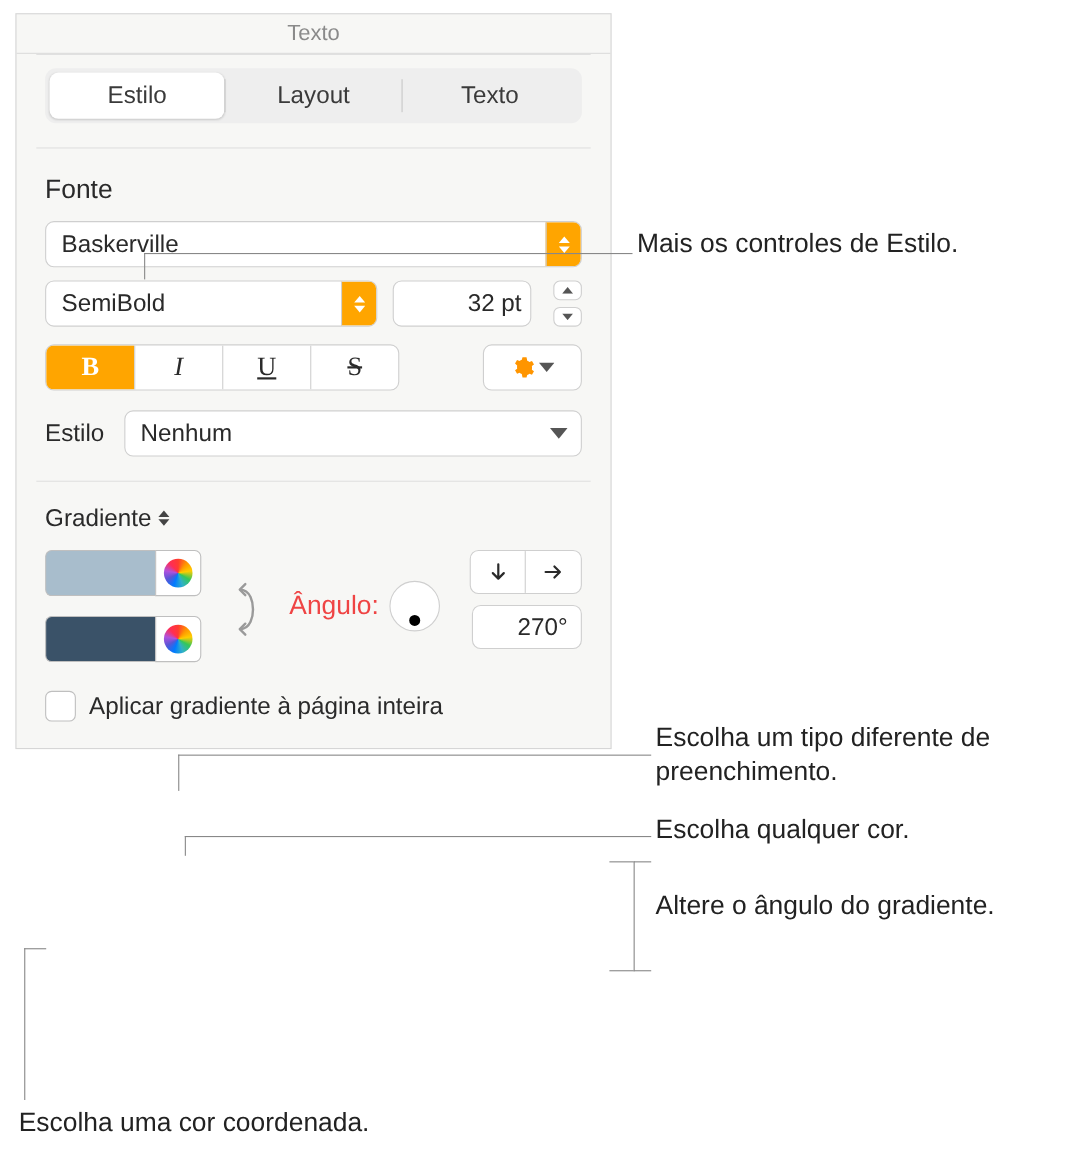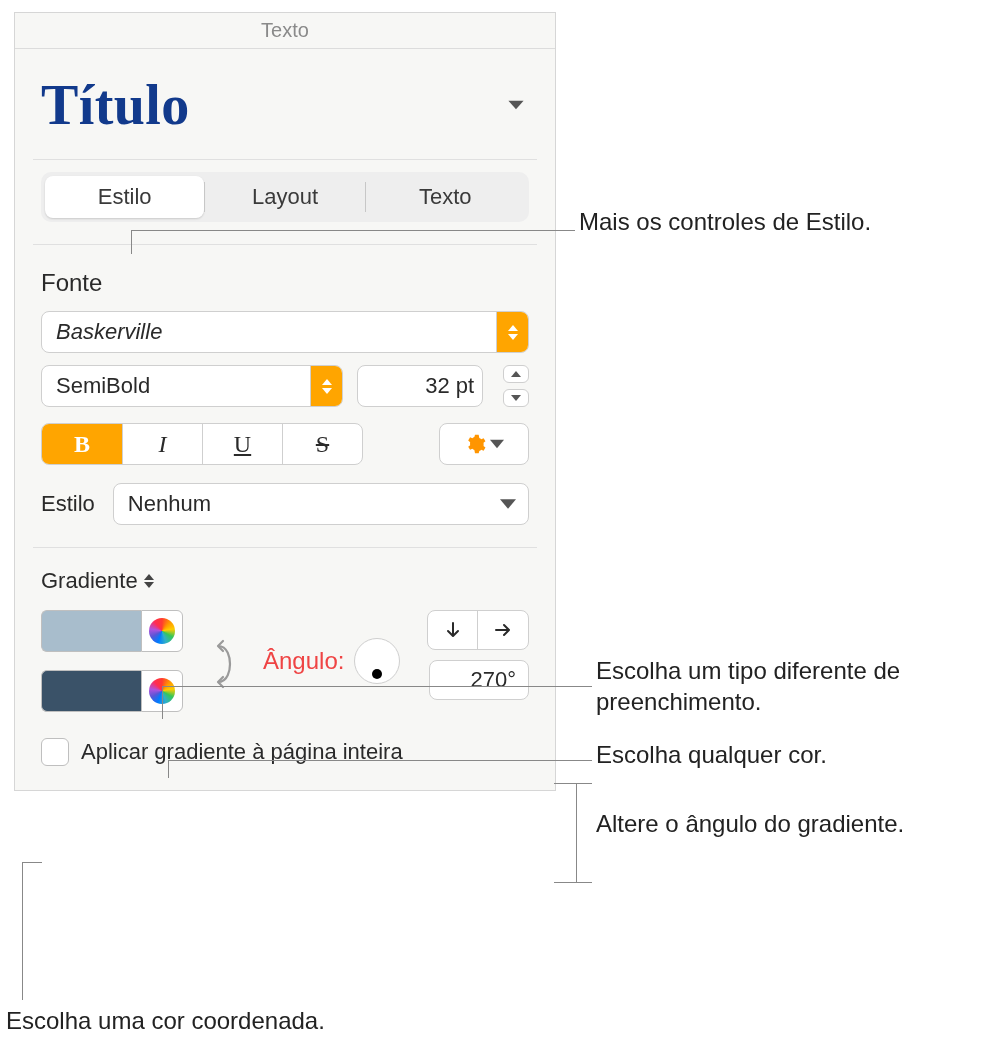--- a/index.html
+++ b/index.html
@@ -96,21 +96,21 @@
     border-left: 1px solid #cfcfcf;
   }
   .popup-arrows .tri-up, .popup-arrows .tri-down {
     width: 0; height: 0;
     border-left: 5px solid transparent;
     border-right: 5px solid transparent;
   }
   .popup-arrows .tri-up { border-bottom: 6px solid #fff; }
   .popup-arrows .tri-down { border-top: 6px solid #fff; }
   .row { display: flex; gap: 14px; padding: 0 26px 12px; align-items: center; }
-  .font-family-popup { width: 100%; font-style: italic; }
+  .font-family-popup { width: 100%; }
   .font-style-popup { flex: 1; }
   .size-box {
     display: flex;
     align-items: center;
     background: #fff;
     border: 1px solid #cfcfcf;
     border-radius: 8px;
     height: 42px;
     width: 126px;
     position: relative;
@@ -237,28 +237,20 @@
   .callout-line-v { position:absolute; border-left:1px solid #888; }
   .callout-line-v-bracket { position:absolute; border-left:1px solid #888; border-top:1px solid #888; border-bottom:1px solid #888; }
 </style>
 </head>
 <body>
 
 <div class="panel">
   <div class="panel-title">Texto</div>
   <div class="hr"></div>
 
-  <div class="style-name-row">
-    <div class="style-name">Título</div>
-    <span class="chevron-down-icon">
-      <svg viewBox="0 0 24 24">
-          <path d="M5 8l7 8 7-8z"></path>
-        </svg>
-    </span>
-  </div>
 
   <div class="hr2"></div>
 
   <div class="tabs-wrap">
     <div class="tabs">
       <div class="tab active">Estilo</div>
       <div class="tab-sep"></div>
       <div class="tab">Layout</div>
       <div class="tab-sep"></div>
       <div class="tab">Texto</div>
@@ -406,15 +398,15 @@
 
 <div class="callout" style="left:596px; top:739px; width:380px;">Escolha qualquer cor.</div>
 <div class="callout-line" style="left:168px; top:760px; width:424px;"></div>
 <div class="callout-line-v" style="left:168px; top:760px; height:18px;"></div>
 
 <div class="callout" style="left:596px; top:808px; width:390px;">Altere o ângulo do gradiente.</div>
 <div class="callout-line-v-bracket" style="left:576px; top:783px; height:100px; width:16px;"></div>
 <div class="callout-line" style="left:554px; top:783px; width:22px;"></div>
 <div class="callout-line" style="left:554px; top:882px; width:22px;"></div>
 
-<div class="callout" style="left:6px; top:1005px; width:450px;">Escolha uma cor coordenada.</div>
+<div class="callout" style="left:17px; top:1005px; width:450px;">Escolha uma cor coordenada.</div>
 <div class="callout-line-v" style="left:22px; top:862px; height:138px;"></div>
 <div class="callout-line" style="left:22px; top:862px; width:20px;"></div>
 
 </body></html>

